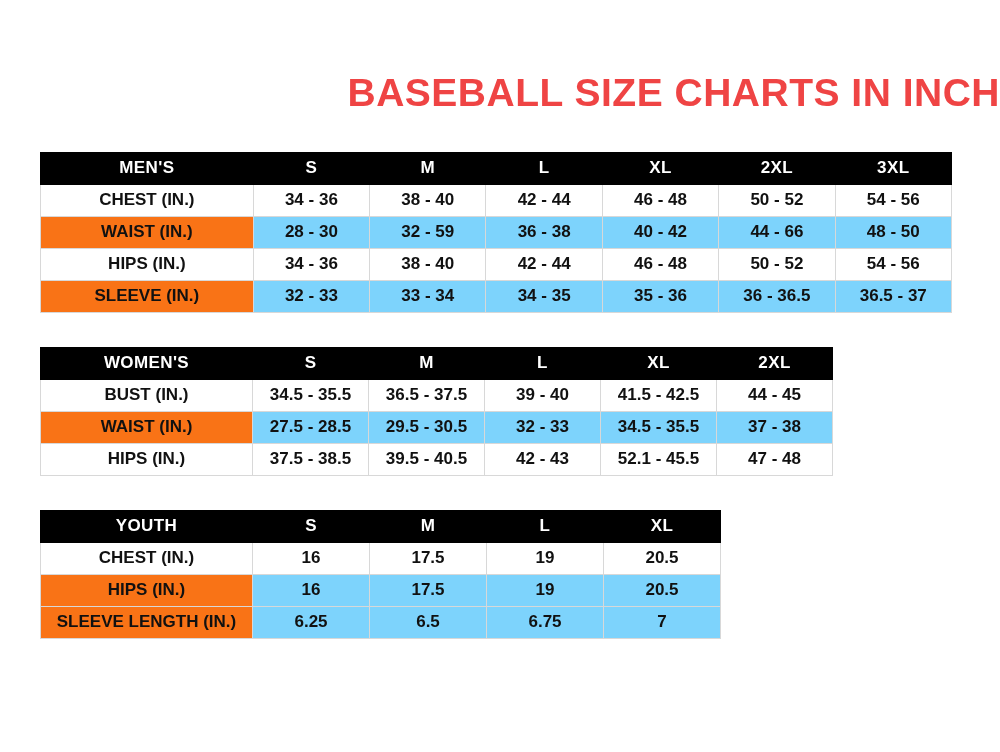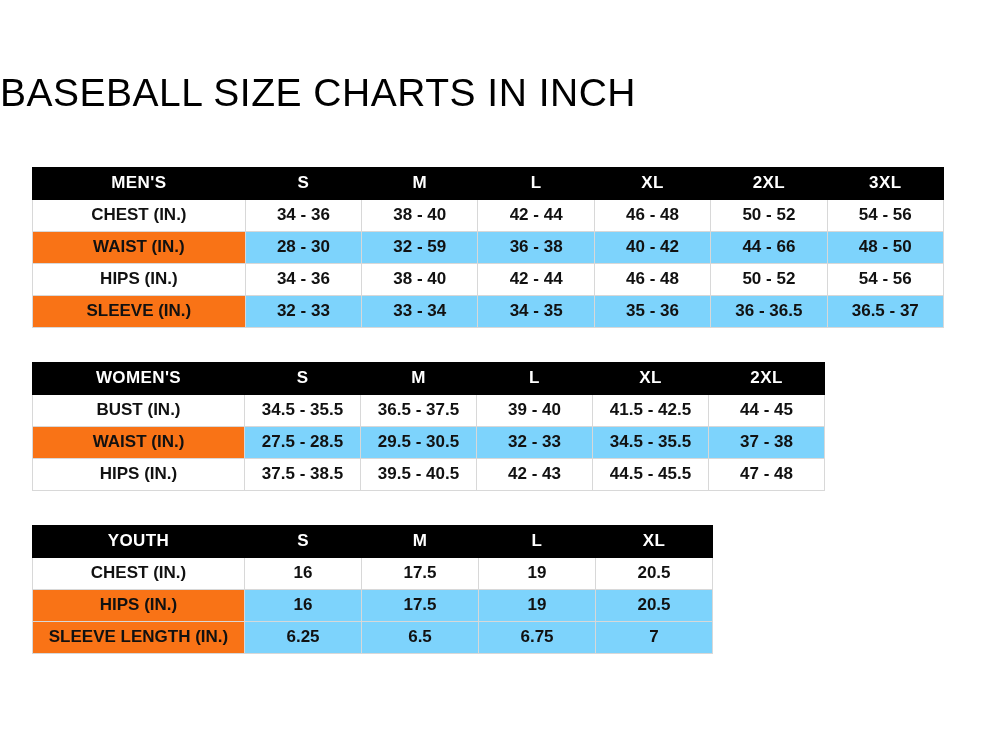--- a/index.html
+++ b/index.html
@@ -14,33 +14,33 @@
     color: #111111;
     overflow: hidden;
   }
   .page {
     position: relative;
     width: 1000px;
     height: 752px;
     box-sizing: border-box;
   }
   .title {
-    text-align: left;
+    text-align: right;
     font-size: 39px;
-    font-weight: normal;
+    font-weight: bold;
     letter-spacing: 0.5px;
-    color: #000000;
+    color: #ef4444;
     margin: 0;
     padding-top: 72px;
     line-height: 1.1;
   }
 
   .charts {
-    margin-top: 52px;
-    padding-left: 32px;
+    margin-top: 37px;
+    padding-left: 40px;
     padding-right: 44px;
   }
 
   table.size-table {
     border-collapse: collapse;
     table-layout: fixed;
     font-size: 17px;
     font-weight: bold;
     color: #111111;
   }
@@ -196,21 +196,21 @@
           <td>29.5 - 30.5</td>
           <td>32 - 33</td>
           <td>34.5 - 35.5</td>
           <td>37 - 38</td>
         </tr>
         <tr>
           <td class="row-label">HIPS (IN.)</td>
           <td>37.5 - 38.5</td>
           <td>39.5 - 40.5</td>
           <td>42 - 43</td>
-          <td>44.5 - 45.5</td>
+          <td>52.1 - 45.5</td>
           <td>47 - 48</td>
         </tr>
       </tbody>
     </table>
 
     <div class="table-gap-2"></div>
 
     <table class="size-table" id="youth-table">
       <colgroup>
         <col class="c0">

